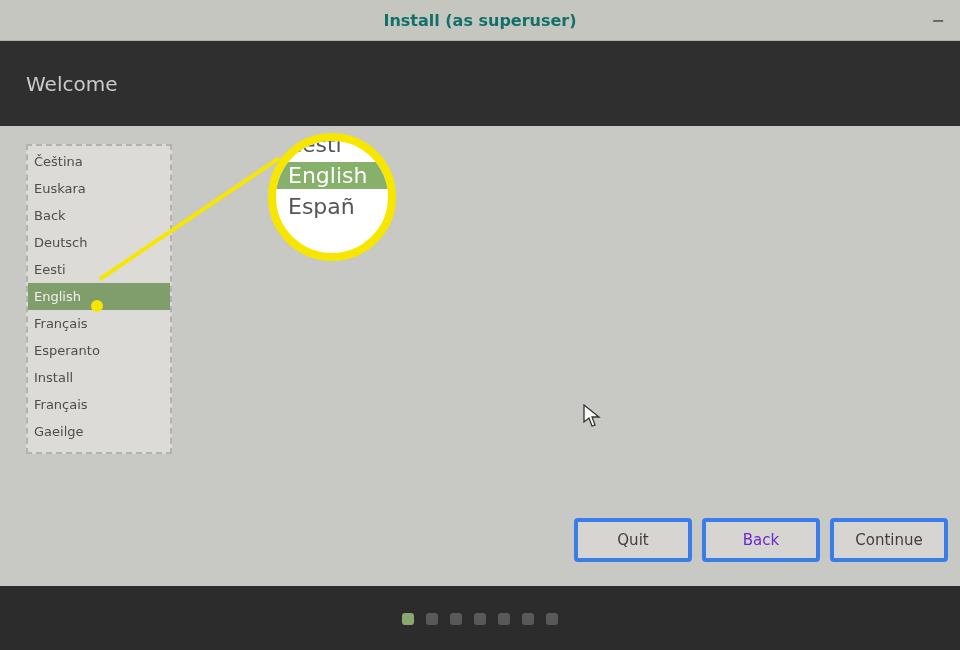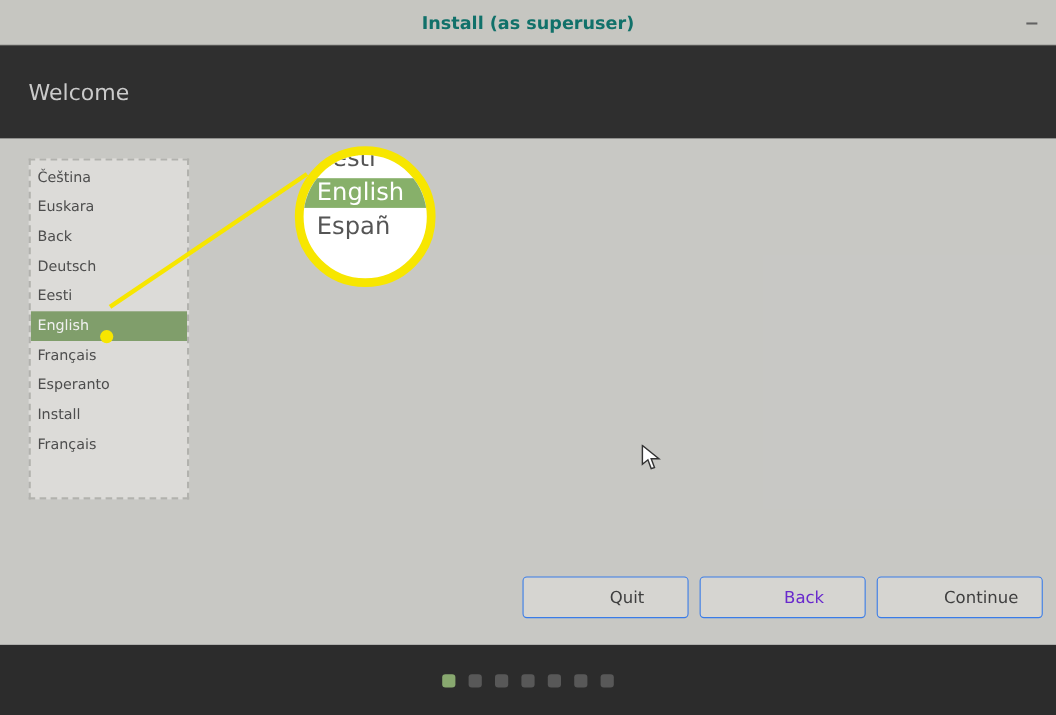--- a/index.html
+++ b/index.html
@@ -21,21 +21,21 @@
   .annot-dot{position:absolute;left:91px;top:174px;width:12px;height:12px;background:#f7e600;border-radius:50%;z-index:4;}
   .annot-circle{position:absolute;left:268px;top:7px;width:112px;height:112px;border-radius:50%;background:#fff;border:8px solid #f7e600;overflow:hidden;z-index:3;box-sizing:content-box;}
   .annot-circle .row{font-size:22px;color:#555;padding:1px 12px;}
   .annot-circle .row.cut-top{margin-top:-10px;}
   .annot-circle .row.sel{background:#87b06a;color:#fff;font-weight:500;margin:4px 0;}
   
   .cursor{position:absolute;left:582px;top:278px;width:20px;height:24px;z-index:5;}
   .cursor svg{width:100%;height:100%;}
   
   .btnrow{position:absolute;bottom:24px;right:12px;display:flex;gap:10px;}
-  .btn{width:110px;height:36px;border:1px solid #3b82f6;background:#e2e1dd;border-radius:4px;font-size:15px;color:#3f3f3f;display:flex;align-items:center;justify-content:center;cursor:pointer;padding-left:39px;}
+  .btn{width:110px;height:36px;border:4px solid #3b82f6;background:#e2e1dd;border-radius:4px;font-size:15px;color:#3f3f3f;display:flex;align-items:center;justify-content:center;cursor:pointer;}
   .btn.disabled{color:#6d28d9;cursor:default;}
   
   .footer{background:#2c2c2c;height:65px;display:flex;align-items:center;justify-content:center;gap:12px;}
   .stepdot{width:12px;height:12px;border-radius:3px;background:#5b5b5b;}
   .stepdot.active{background:#8fb174;}
   
   .dim{position:absolute;inset:0;background:rgba(60,60,60,0.07);pointer-events:none;}
 </style>
 </head>
 <body>
@@ -59,20 +59,21 @@
         <div class="lang-item">Čeština</div>
         <div class="lang-item">Euskara</div>
         <div class="lang-item">Back</div>
         <div class="lang-item">Deutsch</div>
         <div class="lang-item">Eesti</div>
         <div class="lang-item selected">English</div>
         <div class="lang-item">Français</div>
         <div class="lang-item">Esperanto</div>
         <div class="lang-item">Install</div>
         <div class="lang-item">Français</div>
+        <div class="lang-item">Gaeilge</div>
       </div>
 
     <div class="annot-line"></div>
     <div class="annot-dot"></div>
     <div class="annot-circle">
       <div class="row cut-top">Eesti</div>
       <div class="row sel">English</div>
       <div class="row">Españ</div>
     </div>
 

